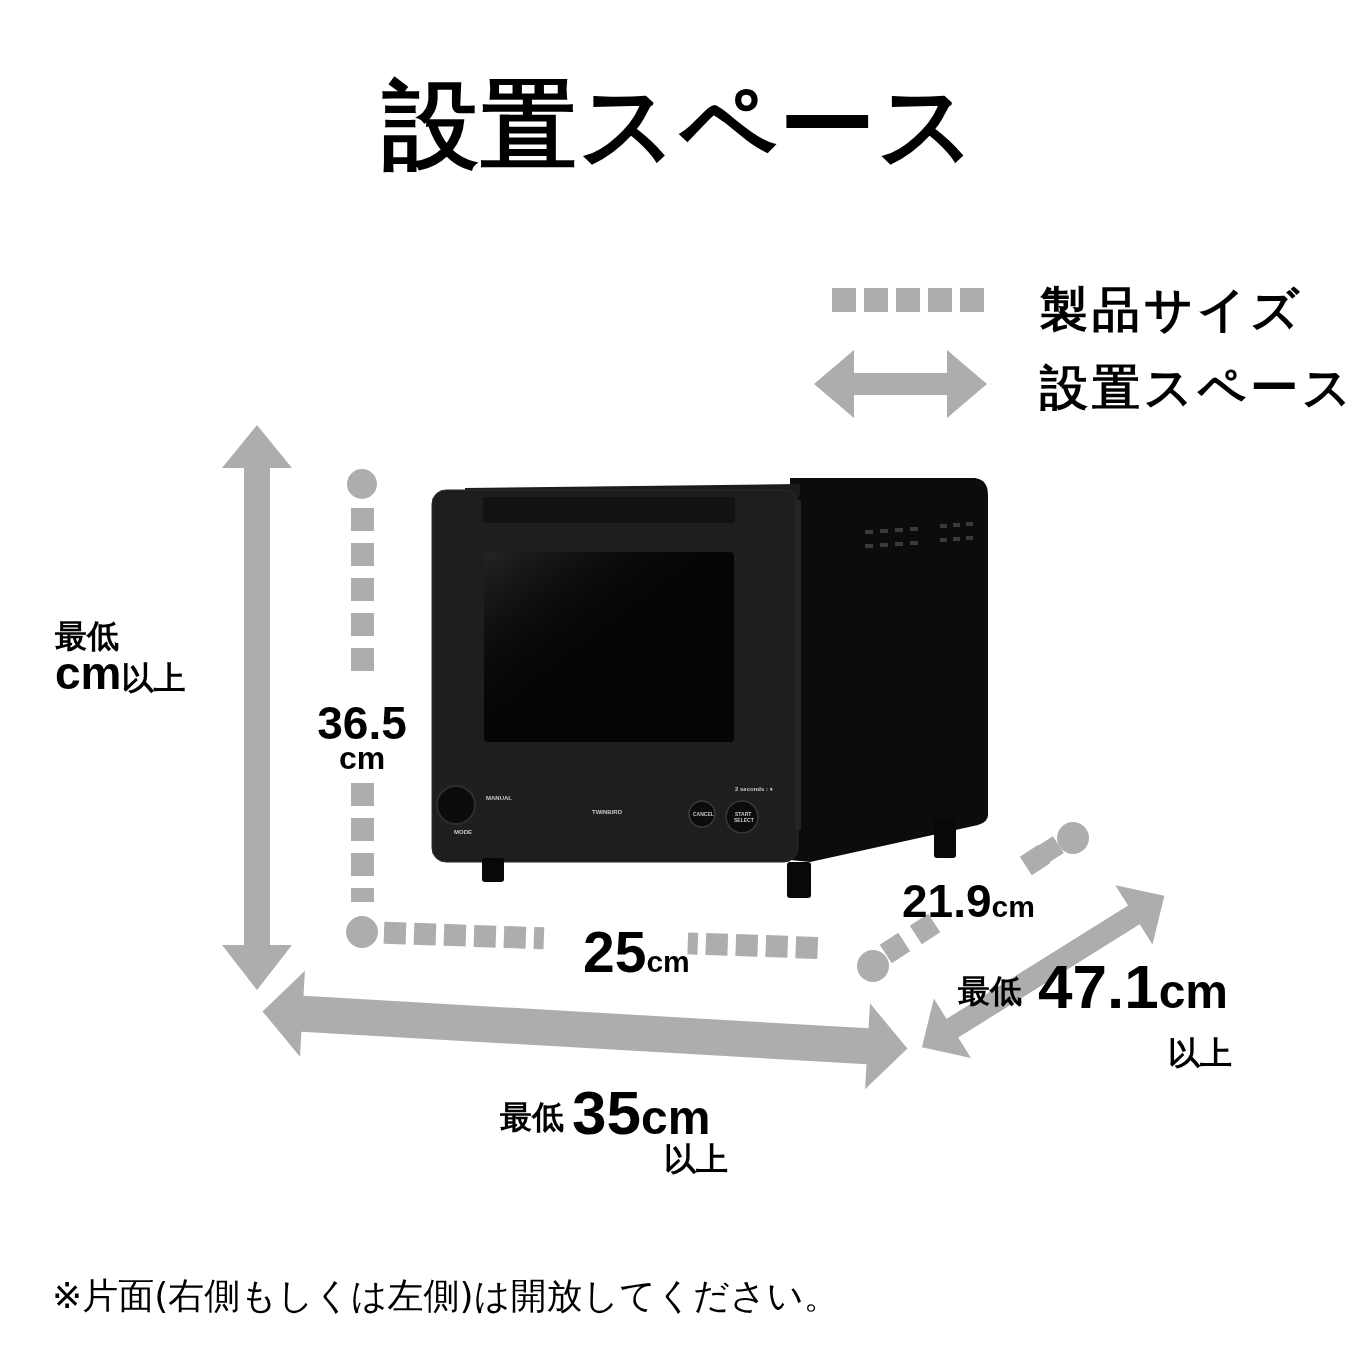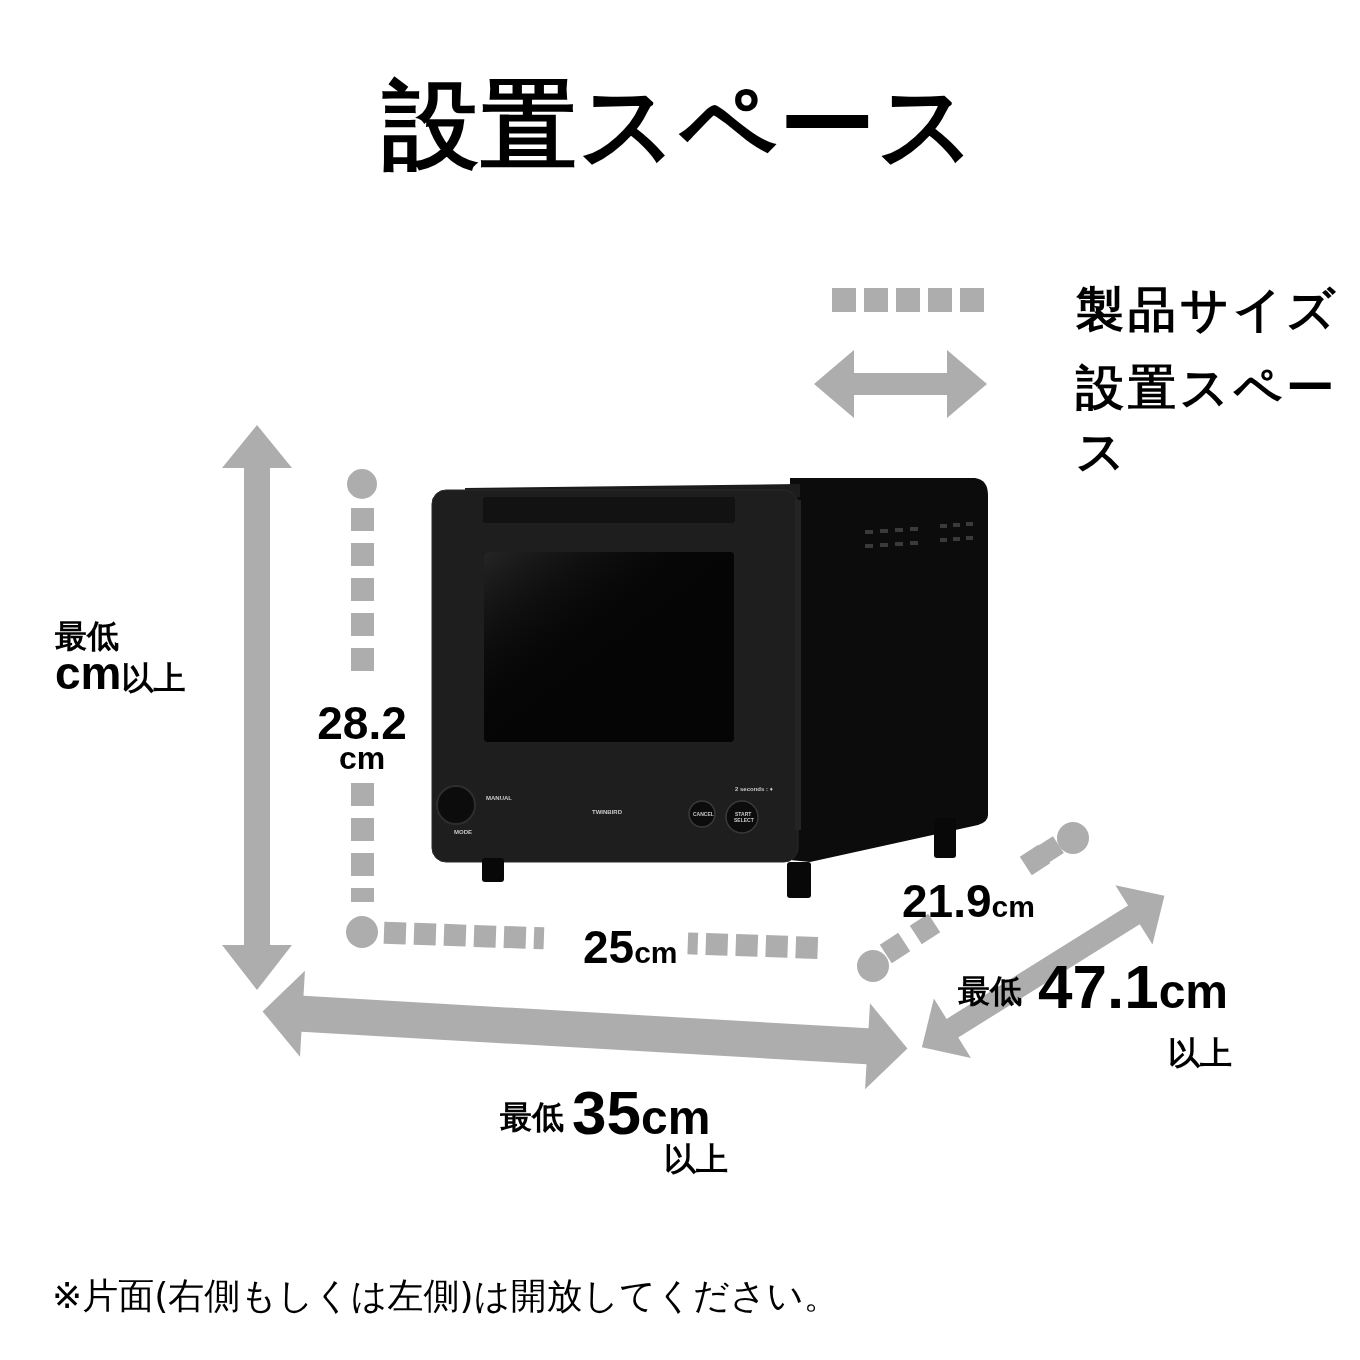--- a/index.html
+++ b/index.html
@@ -1,21 +1,21 @@
 <!DOCTYPE html>
 <html><head>
 <meta charset="utf-8">
 <style>
   html, body { margin:0; padding:0; background:#ffffff; }
   body { width:1360px; height:1360px; position:relative; overflow:hidden;
          font-family:"Liberation Sans","DejaVu Sans",sans-serif; color:#000; }
   .abs { position:absolute; }
   .title { left:0; top:62px; width:1360px; text-align:center; font-size:96px;
            font-family:"DejaVu Sans",sans-serif; font-weight:bold; letter-spacing:2px; }
-  .legend-text { font-family:"DejaVu Sans",sans-serif; font-weight:bold; font-size:48px; letter-spacing:4px;margin-left:36px; }
+  .legend-text { font-family:"DejaVu Sans",sans-serif; font-weight:bold; font-size:48px; letter-spacing:4px; }
   .jp { font-family:"DejaVu Sans",sans-serif; font-weight:bold; }
   .num { font-family:"Liberation Sans",sans-serif; font-weight:bold; }
   svg.layer { position:absolute; left:0; top:0; }
   .note { left:52px; top:1272px; font-size:36px; font-family:"DejaVu Sans",sans-serif; }
   .panel-label { fill:#c8c8c8; font-family:"Liberation Sans",sans-serif; font-weight:bold; }
 </style>
 </head>
 <body>
 
 <div class="abs title">設置スペース</div>
@@ -146,26 +146,26 @@
 <div class="abs legend-text" style="left:1040px; top:356px;">設置スペース</div>
 
 <div class="abs" style="left:55px; top:620px; line-height:1;">
   <div class="jp" style="font-size:32px;">最低</div>
   <div style="margin-top:-2px; white-space:nowrap;text-align:right;">
     <span class="num" style="font-size:46px;">cm</span><span class="jp" style="font-size:32px;">以上</span>
   </div>
 </div>
 
 <div class="abs" style="left:310px; top:700px; width:104px; text-align:center; line-height:1;">
-  <div class="num" style="font-size:46px;">28.2</div>
+  <div class="num" style="font-size:46px;">36.5</div>
   <div class="num" style="font-size:32px; margin-top:-4px;">cm</div>
 </div>
 
 <div class="abs" style="left:583px; top:924px; white-space:nowrap; line-height:1;">
-  <span class="num" style="font-size:46px;">25</span><span class="num" style="font-size:30px;">cm</span>
+  <span class="num" style="font-size:57px;">25</span><span class="num" style="font-size:30px;">cm</span>
 </div>
 
 <div class="abs" style="left:902px; top:878px; white-space:nowrap; line-height:1;">
   <span class="num" style="font-size:46px;">21.9</span><span class="num" style="font-size:30px;">cm</span>
 </div>
 
 <div class="abs" style="left:958px; top:956px; white-space:nowrap; line-height:1;">
   <span class="jp" style="font-size:32px; vertical-align:6px;">最低</span><span class="num" style="font-size:62px; margin-left:16px;">47.1</span><span class="num" style="font-size:48px;">cm</span>
 </div>
 <div class="abs jp" style="left:1168px; top:1032px; font-size:32px;">以上</div>

